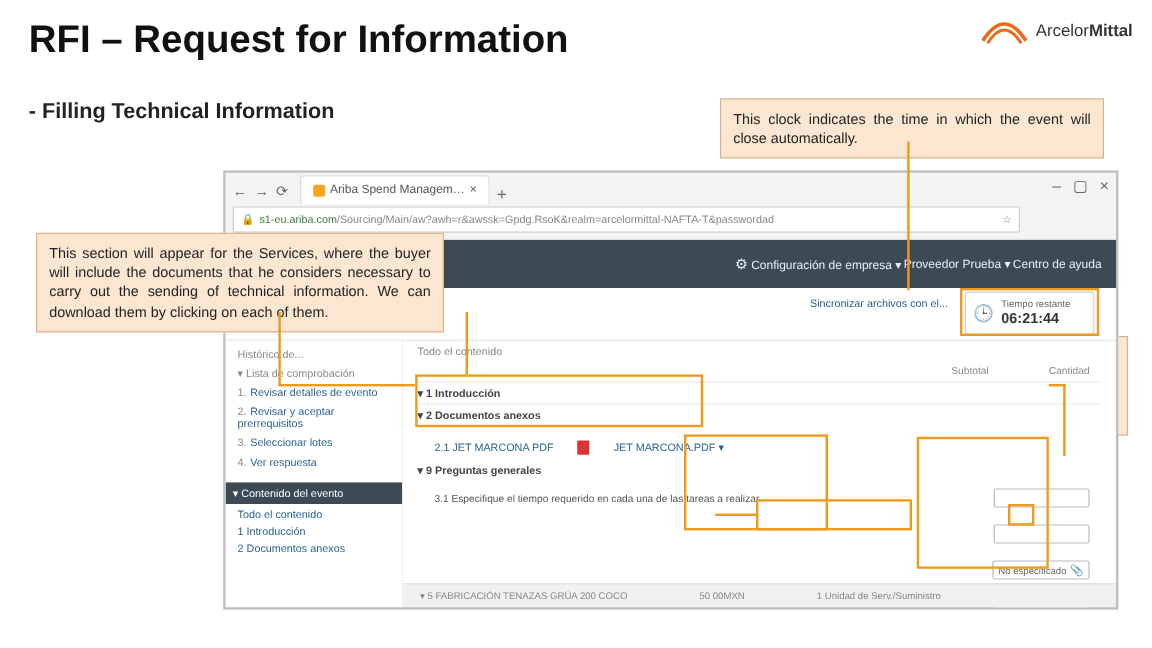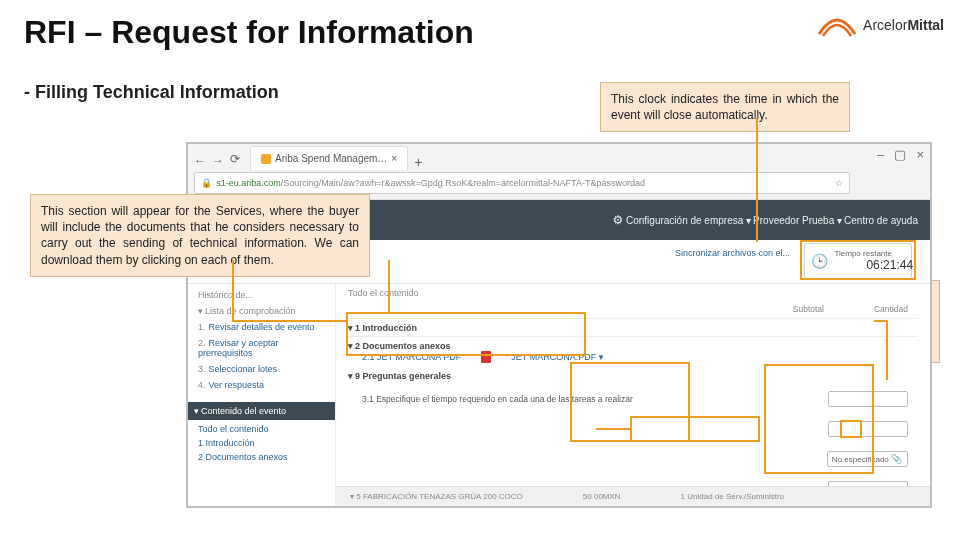--- a/index.html
+++ b/index.html
@@ -11,21 +11,21 @@
   .title { position: absolute; left: 24px; top: 14px; font-size: 32px; font-weight: 700; color: #111; }
   .brand { position: absolute; right: 16px; top: 12px; display: flex; align-items: center; gap: 6px; }
   .brand-arc { width: 40px; height: 26px; }
   .brand-text { font-size: 14px; color: #333; }
   .brand-text b { font-weight: 700; }
 
   .subtitle { position: absolute; left: 24px; top: 82px; font-size: 18px; font-weight: 600; color: #222; }
 
   
   .note { position: absolute; background: #fbe6d2; border: 1px solid #d9b58f; padding: 8px 10px; font-size: 12px; line-height: 1.35; color: #222; text-align: justify; }
-  .note-a { left: 600px; top: 82px; width: 250px; }
+  .note-a { left: 600px; top: 82px; width: 320px; }
   .note-b { left: 30px; top: 194px; width: 340px; z-index: 5; }
   .note-right { left: 740px; top: 280px; width: 200px; }
   .note-bottom { left: 336px; top: 418px; width: 260px; }
 
   
   .shot { position: absolute; left: 186px; top: 142px; width: 746px; height: 366px; border: 2px solid #bfbfbf; background: #fff; overflow: hidden; }
 
   
   .chrome { position: absolute; left: 0; top: 0; right: 0; height: 56px; background: #f3f3f3; border-bottom: 1px solid #ddd; }
   .tabbar { position: absolute; left: 0; top: 0; right: 0; height: 26px; display: flex; align-items: flex-end; }
@@ -41,36 +41,36 @@
   .app-banner { position: absolute; left: 0; top: 56px; right: 0; height: 40px; background: #3b4a54; color: #eaeff2; display: flex; align-items: center; justify-content: space-between; padding: 0 12px; font-size: 11px; }
   .app-banner .left { opacity: 0.55; font-size: 13px; letter-spacing: 0.3px; }
   .app-banner .right { display: flex; align-items: center; gap: 2px; font-size: 10px; }
   .app-banner .gear { font-size: 12px; }
 
   
   .subbar { position: absolute; left: 0; top: 96px; right: 0; height: 44px; background: #fff; border-bottom: 1px solid #e5e5e5; }
   .clockbox { position: absolute; right: 18px; top: 3px; width: 108px; height: 36px; border: 1px solid #d0d0d0; border-radius: 3px; display: flex; align-items: center; gap: 6px; padding: 2px 6px; background: #fff; }
   .clockbox .ico { font-size: 14px; color: #555; }
   .clockbox .txt { font-size: 8px; color: #666; line-height: 1.1; }
-  .clockbox .time { font-size: 12px; font-weight: 400; color: #333; margin-left: 32px; }
+  .clockbox .time { font-size: 12px; font-weight: 700; color: #333; }
 
   
   .content { position: absolute; left: 0; top: 140px; right: 0; bottom: 0; display: flex; }
   .sidebar { width: 148px; background: #fff; border-right: 1px solid #eee; padding: 6px 10px; font-size: 9px; color: #555; }
   .sidebar .sec { color: #888; margin-bottom: 6px; }
   .sidebar ol { list-style: none; }
   .sidebar li { margin: 6px 0; color: #2a6393; }
   .sidebar li .num { color: #888; margin-right: 3px; }
   .sidebar .evhead { background: #3b4a54; color: #fff; padding: 4px 6px; margin: 12px -10px 4px -10px; font-size: 9px; }
   .main { flex: 1; padding: 4px 12px; font-size: 9px; color: #555; position: relative; }
   .main .crumb { color: #888; margin-bottom: 6px; }
   .main .row-h { display: flex; justify-content: flex-end; gap: 50px; color: #888; font-size: 8.5px; padding-right: 10px; margin-bottom: 4px; }
   .main .line { border-top: 1px solid #eee; margin: 3px 0; }
   .grp { color: #444; font-weight: 600; margin-top: 4px; }
-  .subitem { padding-left: 14px; color: #2a6393; font-size: 9px; display: flex; align-items: center; gap: 20px; margin-top: 0; }
+  .subitem { padding-left: 14px; color: #2a6393; font-size: 9px; display: flex; align-items: center; gap: 20px; margin-top: 16px; }
   .subitem .pdf { width: 10px; height: 12px; background: #d33; display: inline-block; border-radius: 1px; }
   .q-row { display: flex; align-items: center; justify-content: space-between; padding: 4px 10px 4px 14px; margin-top: 6px; }
   .q-row .lbl { flex: 1; font-size: 8.5px; color: #555; }
   .ans-box { min-width: 80px; height: 16px; border: 1px solid #bbb; border-radius: 2px; background: #fff; font-size: 8px; color: #666; padding: 1px 4px; display: inline-flex; align-items: center; gap: 3px; }
   .clip { font-size: 9px; }
   .bottom-gray { position: absolute; left: 0; right: 0; bottom: 0; height: 20px; background: #f0f0f0; border-top: 1px solid #ddd; display: flex; align-items: center; padding-left: 14px; font-size: 8px; color: #888; gap: 60px; }
 
   
   .hl { position: absolute; border: 2px solid #ec9b1f; background: transparent; z-index: 6; }
   .ln { position: absolute; background: #ec9b1f; z-index: 6; }

